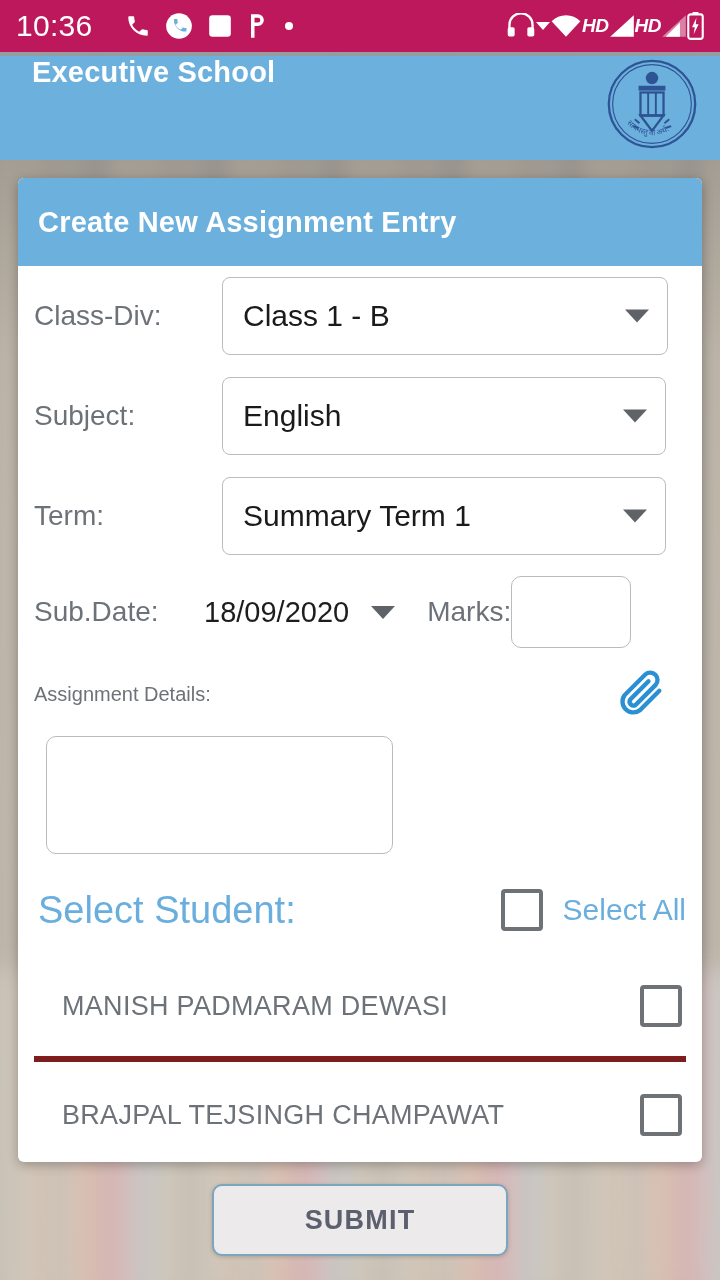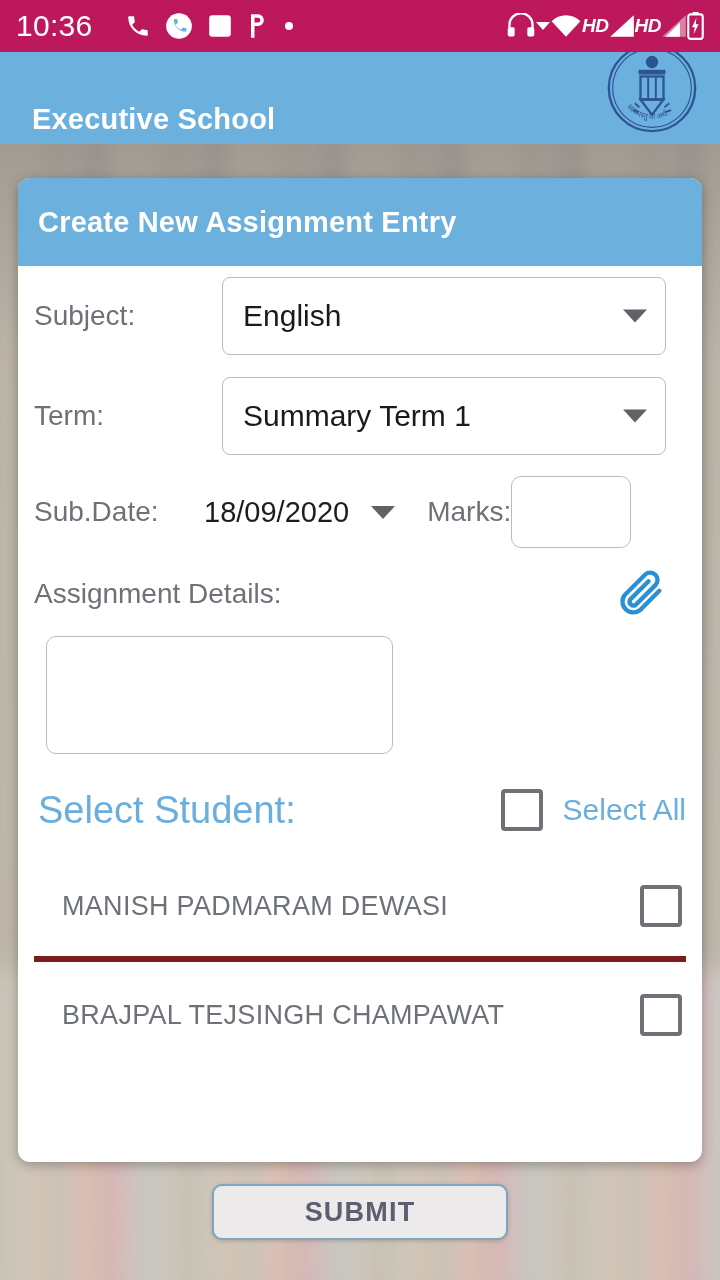--- a/index.html
+++ b/index.html
@@ -79,39 +79,39 @@
   .sb-right { display:flex; align-items:center; margin-left:auto; }
   .sb-ico { display:flex; align-items:center; justify-content:center; }
   .sb-hd { font-size:19px; font-weight:700; font-style:italic; letter-spacing:-.5px; }
   .tri-small {
     width:0;height:0;border-left:7px solid transparent;border-right:7px solid transparent;
     border-top:8px solid #ffffff;
   }
 
   
   #app-bar {
-    position: absolute; left:0; top:40px;
+    position: absolute; left:0; top:56px;
     width:720px; height:104px;
     background: #6cb0de;
-    display:flex; align-items:flex-end;
-    padding: 0 20px 8px 32px;
+    display:flex; align-items:flex-start;
+    padding: 0 20px 17px 32px;
     z-index: 5;
   }
   #app-title {
     color:#ffffff; font-size:29px; font-weight:bold;
     letter-spacing:.2px;
   }
   #school-logo { margin-left:auto; width:96px; height:96px; opacity:.93; }
 
   
   #card {
     position: absolute; left: 18px; top: 178px;
     width: 684px; height: 984px;
     background: #ffffff;
-    border-radius: 12px;
+    border-radius: 6px;
     box-shadow: 0 3px 12px rgba(0,0,0,0.28);
     z-index: 4;
     overflow: hidden;
   }
   #card-header {
     height: 88px;
     background: #6cb0de;
     display:flex; align-items:center;
     padding-left: 20px;
   }
@@ -179,21 +179,21 @@
     font-size:28px; color:#1d1d1d;
     font-family:"Liberation Sans", sans-serif;
     padding: 0 10px;
   }
 
   
   #row-details {
     display:flex; align-items:center; justify-content:space-between;
     height: 72px; padding-right: 18px;
   }
-  #details-label { color:#6d7278; font-size:28px; }
+  #details-label { color:#6d7278; font-size:20px; }
   #clip-icon { width:52px; height:52px; }
 
   #details-box {
     margin: 6px 12px 0 12px;
     height: 118px;
     border:1px solid #b9bcbf; border-radius:10px;
     background:#fff; outline:none; resize:none;
     font-size:26px; color:#1d1d1d;
     font-family:"Liberation Sans", sans-serif;
     padding:12px 14px;
@@ -230,21 +230,21 @@
   }
   .student-row.last { border-bottom: none; }
   .student-name {
     color:#6d7278; font-size:27px; letter-spacing:.3px;
   }
   .student-row .cbox { margin-left:auto; }
 
   
   #submit-button {
     position:absolute; left:212px; top:1184px;
-    width:296px; height:56px;
+    width:296px; height:72px;
     background:#eceaea;
     border:2px solid #7ba6bd;
     border-radius:10px;
     color:#5b5f6e;
     font-size:27px; font-weight:bold;
     letter-spacing:1.2px;
     font-family:"Liberation Sans", sans-serif;
     z-index:5; cursor:pointer;
     box-shadow: 0 1px 4px rgba(0,0,0,.18);
   }
@@ -352,20 +352,27 @@
 
   <div id="card">
 
     <div id="card-header">
       <div id="card-title">Create New Assignment Entry</div>
     </div>
 
     <div id="card-body">
 
       
+      <div class="form-row" id="row-class">
+        <div class="f-label">Class-Div:</div>
+        <div class="dropdown">
+          <span class="dd-value">Class 1 - B</span>
+          <span class="caret"></span>
+        </div>
+      </div>
 
       
       <div class="form-row" id="row-subject">
         <div class="f-label">Subject:</div>
         <div class="dropdown">
           <span class="dd-value">English</span>
           <span class="caret"></span>
         </div>
       </div>
 

